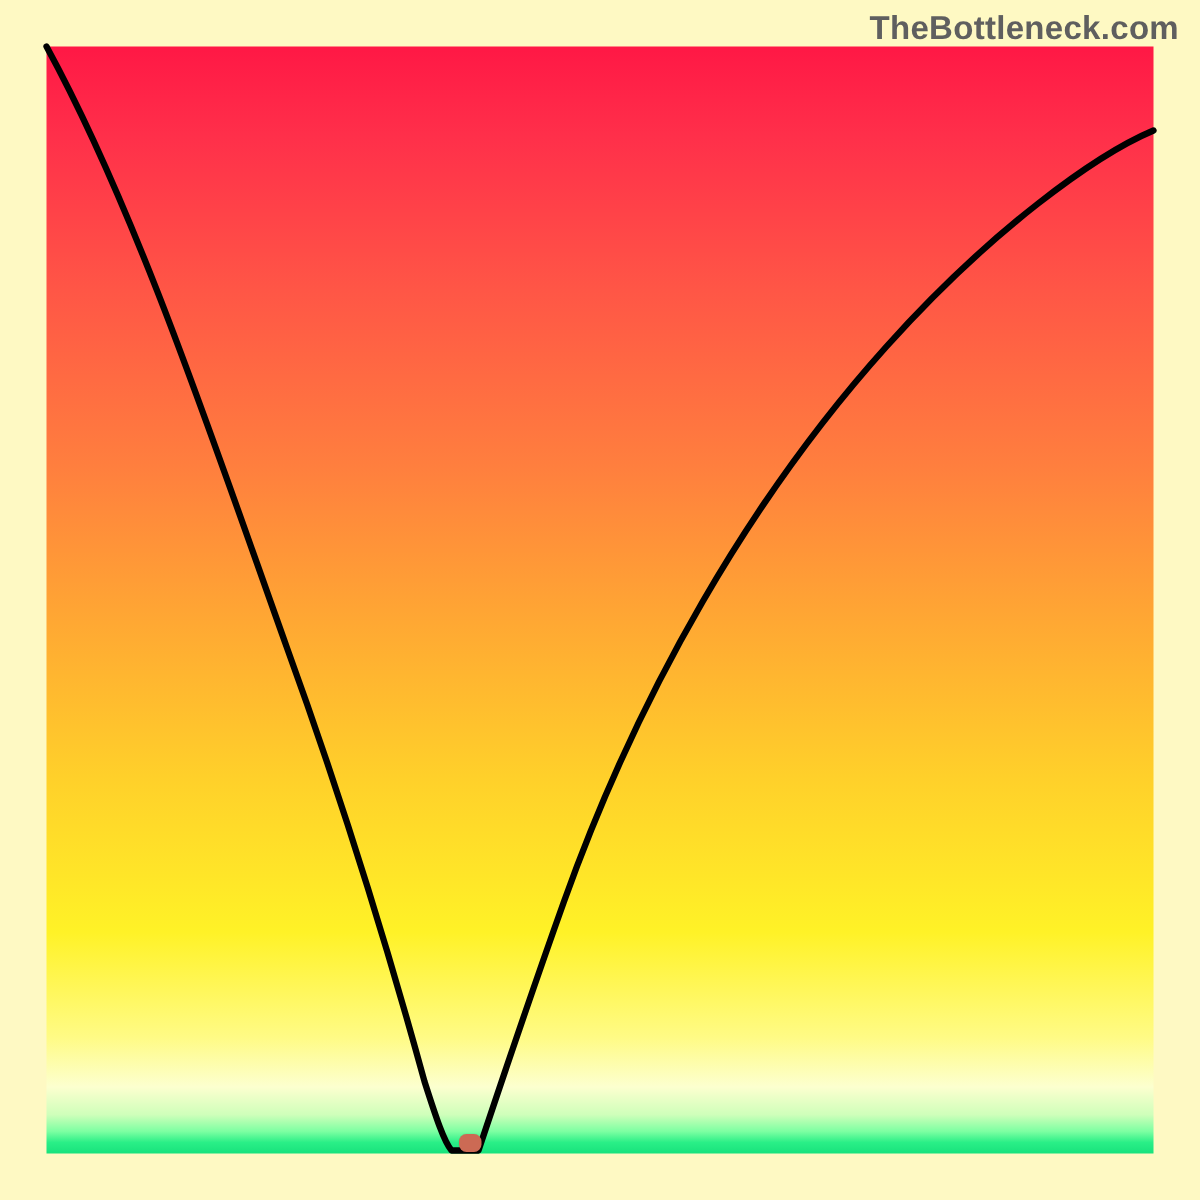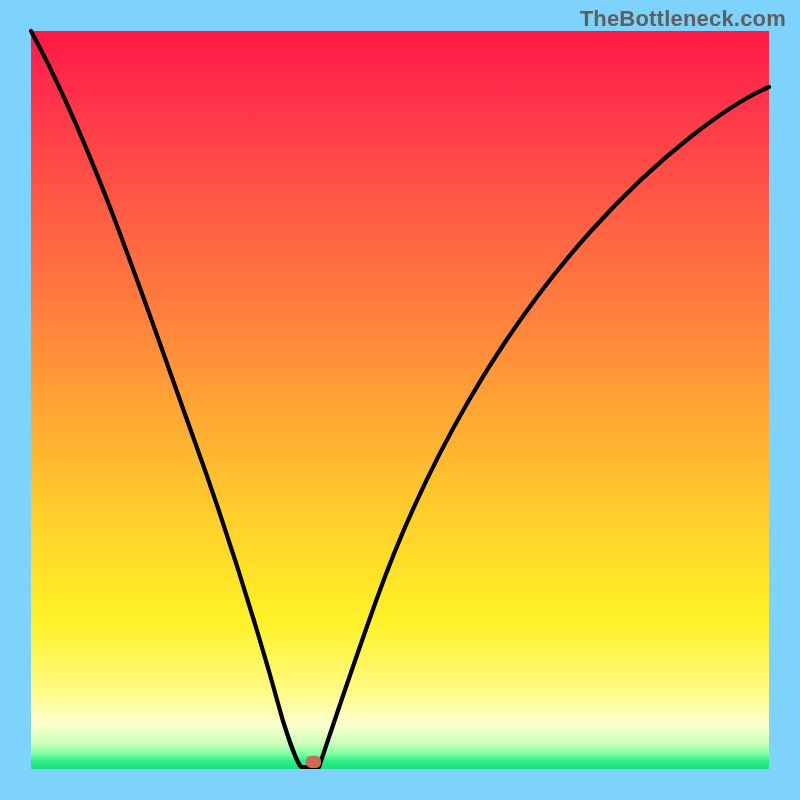--- a/index.html
+++ b/index.html
@@ -8,21 +8,21 @@
     width: 800px;
     height: 800px;
     background: #000;
     font-family: Arial, Helvetica, sans-serif;
     overflow: hidden;
   }
   .stage {
     position: relative;
     width: 800px;
     height: 800px;
-    background: #7dd3fc;
+    background: #fef9c3;
   }
   .watermark {
     position: absolute;
     top: 6px;
     right: 14px;
     font-size: 22px;
     font-weight: 600;
     color: #5f5f5f;
     letter-spacing: 0.2px;
     user-select: none;

